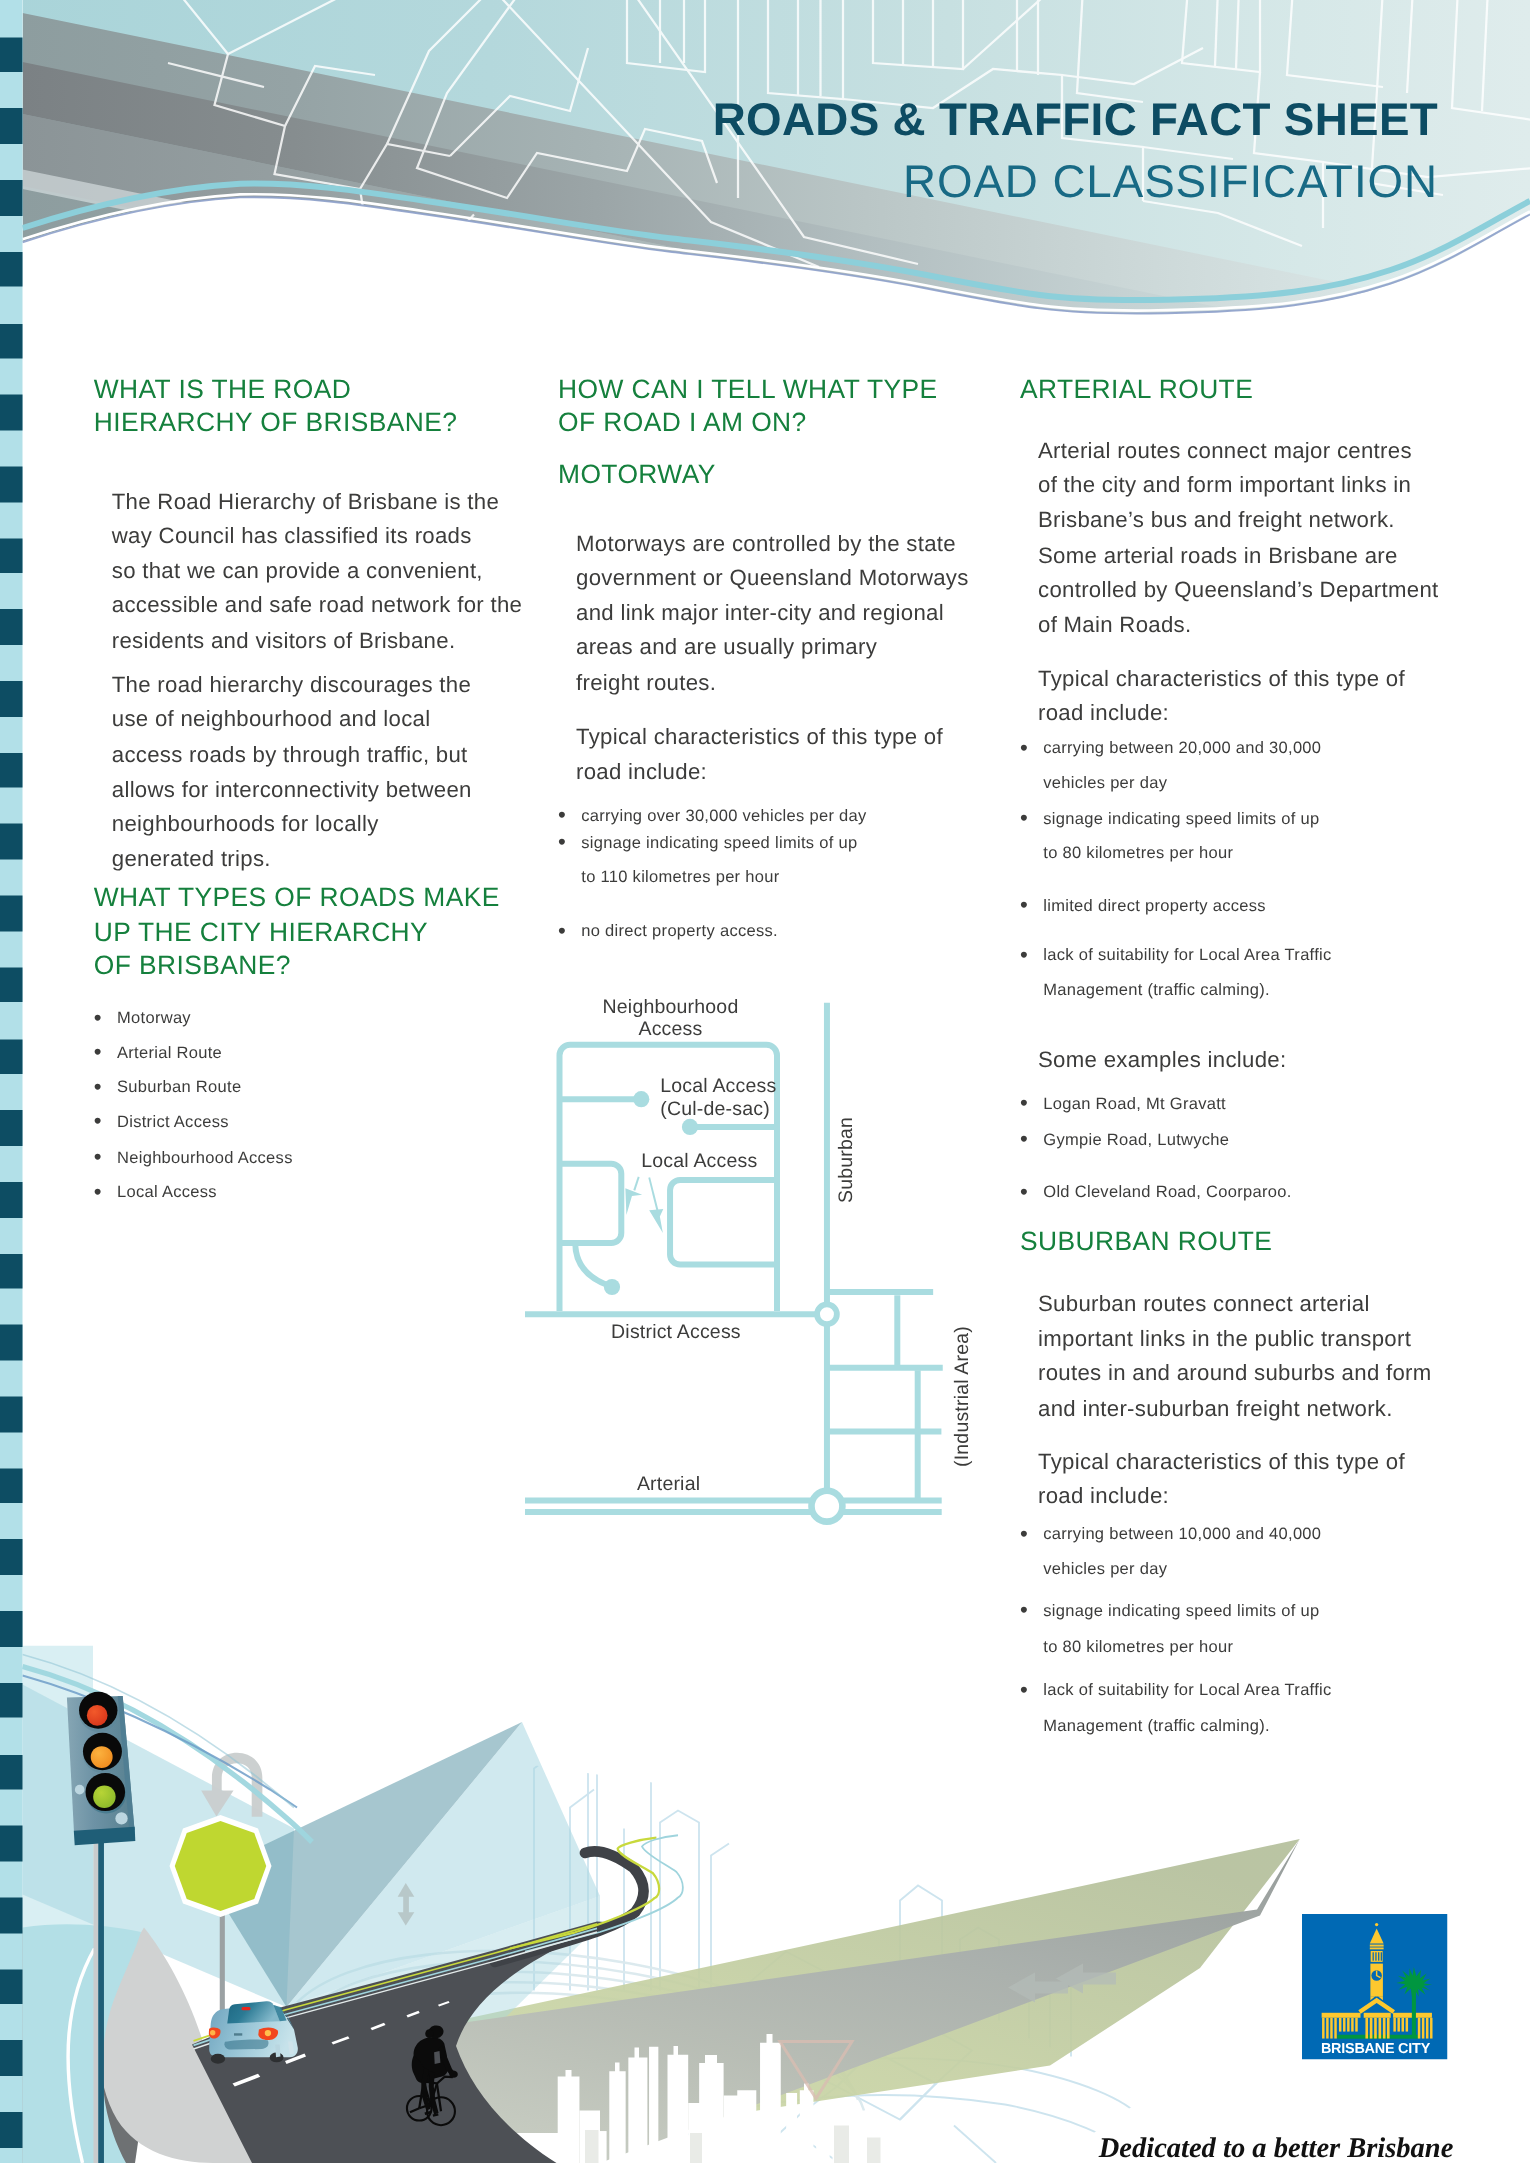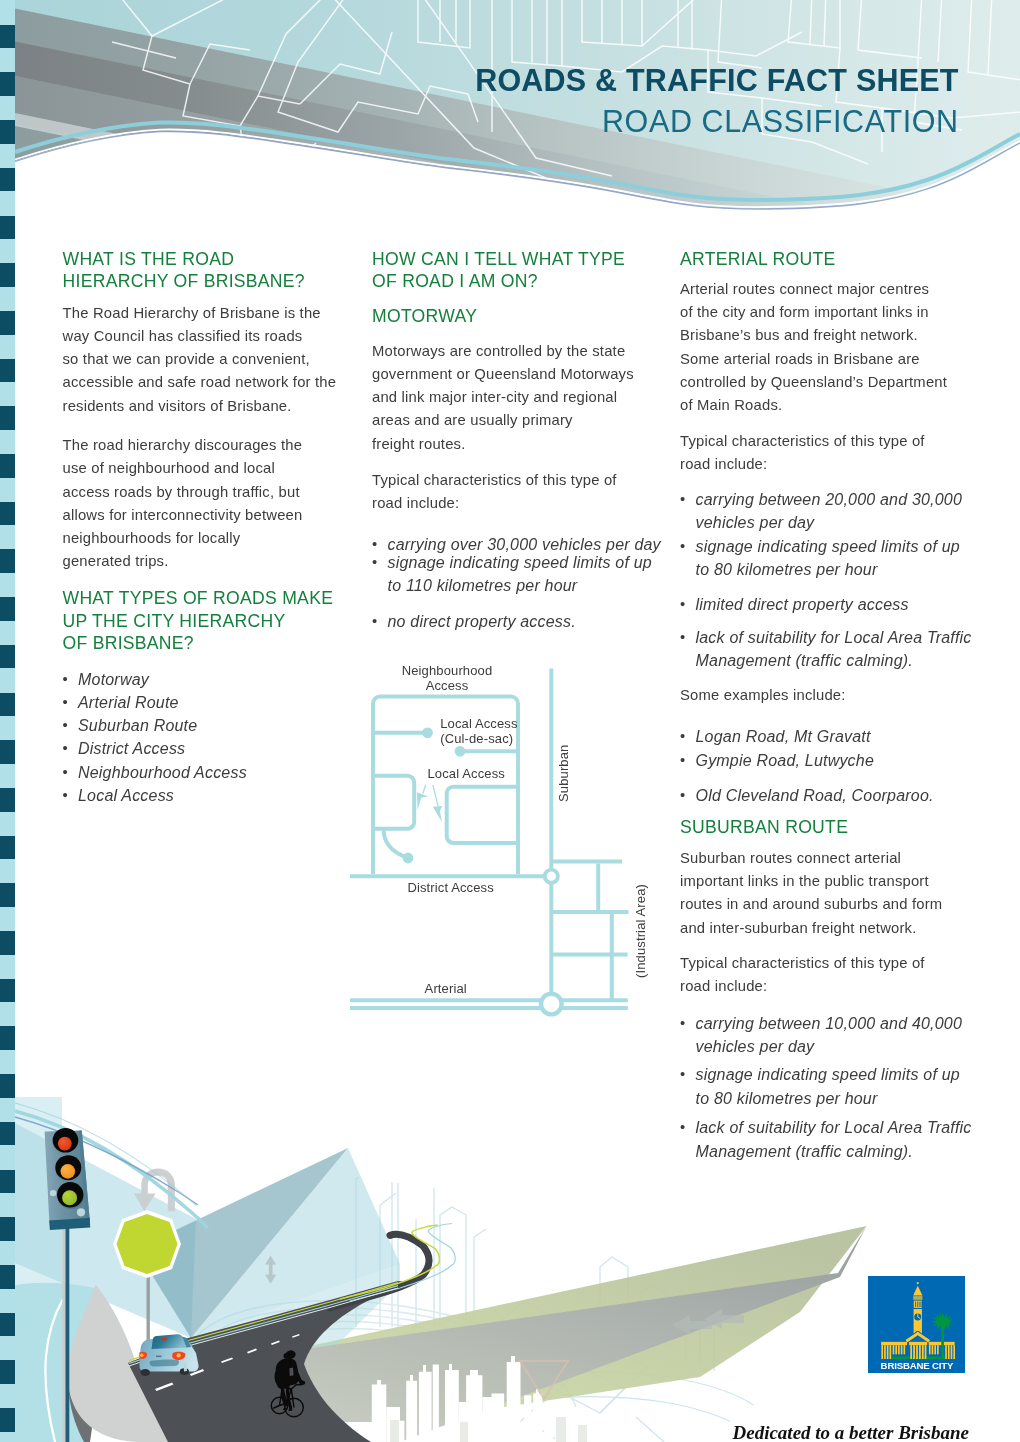--- a/index.html
+++ b/index.html
@@ -16,25 +16,25 @@
   .htitle .l2{font-size:30.5px;font-weight:400;color:#186a85;line-height:40.8px;white-space:nowrap;letter-spacing:0.61px;}
   
   .col{position:absolute;top:0;height:1442px;z-index:20;}
   .c1{left:62.5px;width:300px;}
   .c2{left:372px;width:300px;}
   .c3{left:680px;width:300px;}
   .col > .hd,.col > .bd{position:absolute;left:0;}
   .col > ul.bl{position:absolute;left:0;top:0;width:300px;}
   .hd{font-size:17.6px;font-weight:400;color:#15803d;letter-spacing:0.28px;margin:0;}
   .hd > div{line-height:22.6px;white-space:nowrap;}
-  .bd{font-size:14.8px;font-weight:400;color:#3c3c3b;letter-spacing:0.2px;margin:0;}
+  .bd{font-size:14.8px;font-weight:400;color:#3c3c3b;letter-spacing:0.2px;margin:12px;}
   .bd > div{line-height:23.15px;white-space:nowrap;}
   ul.bl{margin:0;padding:0;list-style:none;}
   ul.bl li{margin:0;padding-left:15.5px;position:absolute;left:0;width:300px;}
-  ul.bl li > div{font-size:16px;color:#3c3c3b;letter-spacing:0.2px;line-height:23.15px;white-space:nowrap;font-style:italic;}
+  ul.bl li > div{font-size:11px;color:#3c3c3b;letter-spacing:0.2px;line-height:23.15px;white-space:nowrap;}
   ul.bl li::before{content:"\2022";position:absolute;left:0px;top:0;font-size:14.8px;line-height:23.15px;color:#3c3c3b;}
   
   .diagram{position:absolute;left:350px;top:655px;width:330px;height:380px;z-index:15;}
   .dlabel{position:absolute;font-size:13px;letter-spacing:0.13px;color:#3c3c3b;line-height:14.5px;white-space:nowrap;z-index:16;}
   
   .tagline{position:absolute;left:732.5px;top:1382.3px;font-family:"Liberation Serif",serif;font-style:italic;font-weight:bold;font-size:19px;line-height:normal;color:#111;z-index:30;white-space:nowrap;margin-top:40px;}
   .logo{position:absolute;left:867.5px;top:1275.5px;width:97px;height:97px;z-index:30;}
 </style>
 </head>
 <body>
@@ -151,21 +151,21 @@
 
 <div class="htitle">
   <div class="l1">ROADS &amp; TRAFFIC FACT SHEET</div>
   <div class="l2">ROAD CLASSIFICATION</div>
 </div>
 <div class="col c1">
   <div class="hd" style="top:247.61px">
     <div>WHAT IS THE ROAD</div>
     <div>HIERARCHY OF BRISBANE?</div>
   </div>
-  <div class="bd" style="top:302px">
+  <div class="bd" style="top:312px">
     <div>The Road Hierarchy of Brisbane is the</div>
     <div>way Council has classified its roads</div>
     <div>so that we can provide a convenient,</div>
     <div>accessible and safe road network for the</div>
     <div>residents and visitors of Brisbane.</div>
   </div>
   <div class="bd" style="top:434.28px">
     <div>The road hierarchy discourages the</div>
     <div>use of neighbourhood and local</div>
     <div>access roads by through traffic, but</div>

